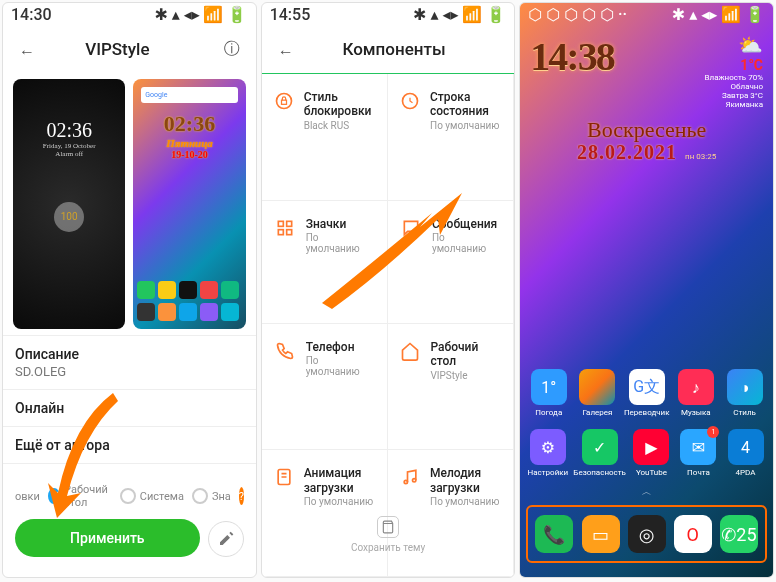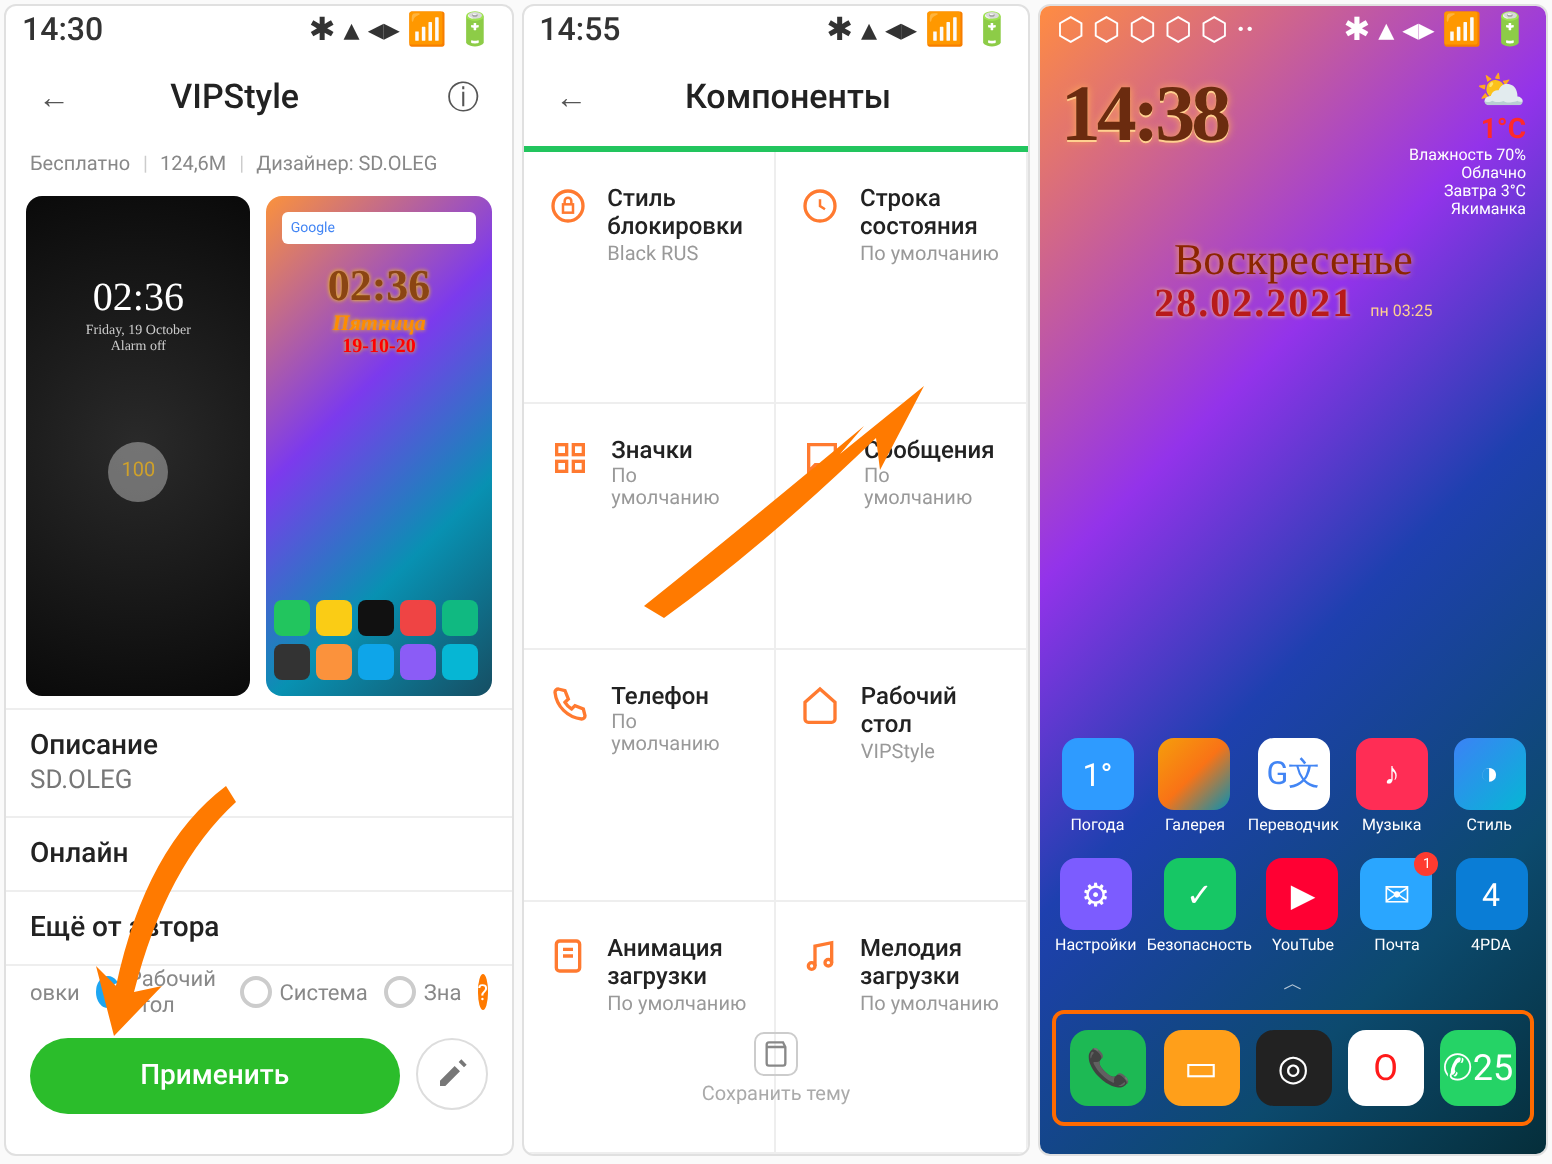--- a/index.html
+++ b/index.html
@@ -29,25 +29,25 @@
   .sect { border-top: 1px solid #eee; padding: 10px 12px; }
   .sect h3 { font-size: 14px; color: #222; font-weight: 500; }
   .sect p { font-size: 13px; color: #777; margin-top: 2px; }
   .bottom-float { position: absolute; bottom: 20px; left: 0; right: 0; padding: 0 12px; }
   .chips { display: flex; gap: 8px; align-items: center; font-size: 11px; color: #888; margin-bottom: 10px; }
   .chip { display: flex; align-items: center; gap: 4px; }
   .radio { width: 16px; height: 16px; border: 2px solid #ccc; border-radius: 50%; display:inline-block; }
   .radio.on { border-color:#1da6f2; background:#1da6f2; position:relative; }
   .radio.on::after { content:"✓"; color:#fff; font-size:10px; position:absolute; left:2px; top:-1px; }
   .help { width:18px; height:18px; border-radius:50%; background:#ff7a00; color:#fff; font-size:11px; display:flex; align-items:center; justify-content:center; margin-left:auto; }
-  .apply-row { display:flex; gap:8px; align-items:flex-start; }
+  .apply-row { display:flex; gap:8px; align-items:flex-end; }
   .apply { flex:1; height:38px; background:#2bbd2b; color:#fff; border-radius:20px; font-size:14px; display:flex; align-items:center; justify-content:center; font-weight:500; }
   .mix { width:36px; height:36px; border:1px solid #ddd; border-radius:50%; display:flex; align-items:center; justify-content:center; color:#777; }
   
-  .grid2 { display:grid; grid-template-columns:1fr 1fr; border-top:3px solid #22c55e; flex:1; overflow:hidden; }
+  .grid2 { display:grid; grid-template-columns:1fr 1fr; border-top:1px solid #22c55e; flex:1; overflow:hidden; }
   .cell { border-right:1px solid #eee; border-bottom:1px solid #eee; padding:16px 12px; display:flex; gap:10px; align-items:flex-start; position:relative; }
   .cell .ic { width:22px; height:22px; display:flex; align-items:center; justify-content:center; color:#ff7a30; }
   .cell .txt h4 { font-size:12px; font-weight:500; color:#222; line-height:1.2; }
   .cell .txt p { font-size:10px; color:#999; margin-top:1px; }
   .saveicon { position:absolute; bottom:24px; left:0; right:0; text-align:center; font-size:10px; color:#aaa; }
   .saveicon .ic { width:22px; height:22px; border:1px solid #ccc; border-radius:5px; margin:0 auto 4px; display:flex; align-items:center; justify-content:center; }
   
   .homescreen { position:absolute; inset:0; background:linear-gradient(135deg,#ff8c42 0%,#9333ea 35%,#1e40af 55%,#0c4a6e 80%,#052e3a 100%); color:#fff; display:flex; flex-direction:column; }
   .hgrid { margin-top:auto; padding:6px; display:grid; grid-template-columns:repeat(5,1fr); gap:4px; }
   .app { text-align:center; font-size:8px; color:#fff; }
@@ -75,25 +75,20 @@
 <div class="phone">
   <div class="statusbar">
     <span>14:30</span>
     <span>✱ ▴ ◂▸ 📶 🔋</span>
   </div>
   <div class="header">
     <div class="icon-btn">←</div>
     <div class="title">VIPStyle</div>
     <div class="icon-btn">ⓘ</div>
   </div>
-  <div class="meta">
-    <span>Бесплатно</span>
-    <span>124,6M</span>
-    <span>Дизайнер: SD.OLEG</span>
-  </div>
 
   <div class="previews">
     <div class="preview dark">
       <div class="clock">
         <div>02:36</div>
         <div class="sub">Friday, 19 October</div>
         <div class="sub">Alarm off</div>
       </div>
       <div style="position:absolute;top:55%;left:50%;transform:translate(-50%,-50%);width:30px;height:30px;border-radius:50%;background:rgba(255,255,255,.35);display:flex;align-items:center;justify-content:center;font-size:10px;color:#cfa12a;">100</div>
     </div>

